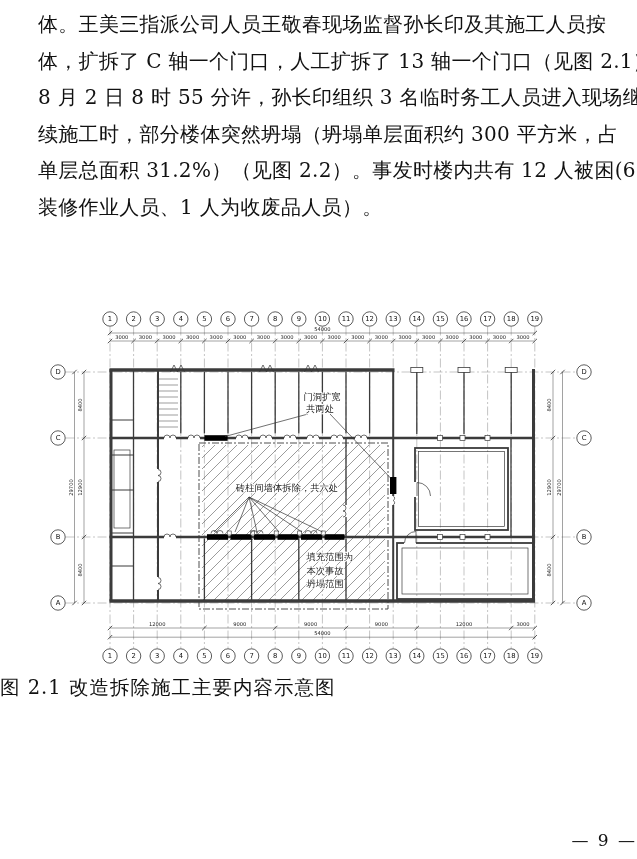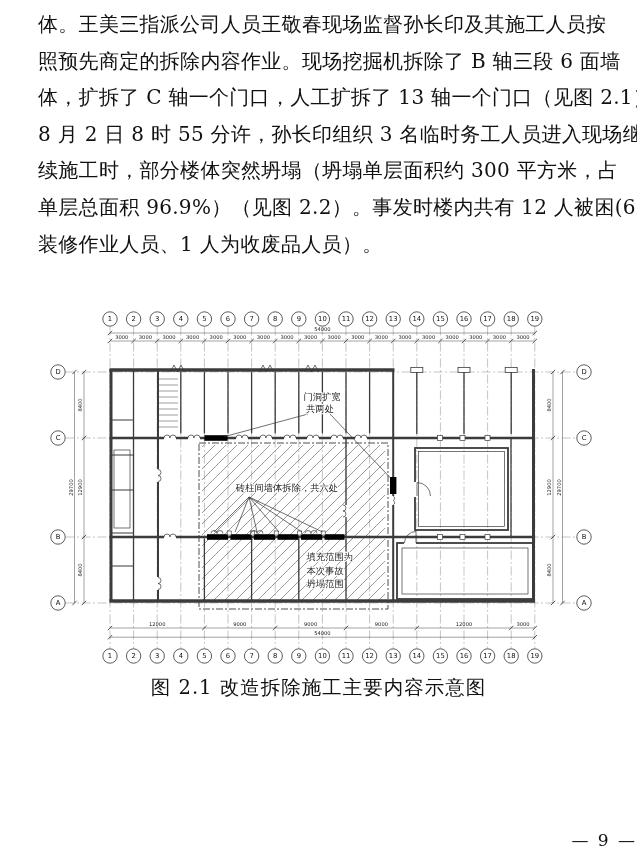--- a/index.html
+++ b/index.html
@@ -8,46 +8,45 @@
     margin:0 auto;overflow:hidden;
     font-family:"DejaVu Serif","Liberation Serif",serif;color:#111;padding-left:40px;
   }
   .body-text{position:absolute;left:38px;top:6px;width:563px;}
   .tline{
     font-size:20px;line-height:36.6px;white-space:nowrap;
     text-align:justify;text-align-last:justify;letter-spacing:0.3px;
   }
   .tline.last{text-align-last:left;}
   .caption{
-    position:absolute;left:0;top:674px;width:637px;text-align:center;
+    position:absolute;left:0;top:674px;width:637px;text-align:left;
     font-size:19.5px;letter-spacing:1px;
   }
   .pageno{
     position:absolute;top:830px;right:40px;font-size:17px;letter-spacing:2px;
   }
   svg text{user-select:none;}
   .dim{font:5.2px "DejaVu Sans","Liberation Sans",sans-serif;fill:#222;}
   .bubtxt{font:6.8px "DejaVu Sans","Liberation Sans",sans-serif;fill:#111;}
   .ann{
     font:9.3px "DejaVu Serif","Liberation Serif",serif;fill:#1a1a1a;
     paint-order:stroke;stroke:#ffffff;stroke-width:2.2px;stroke-linejoin:round;
   }
 </style>
 </head>
 <body>
 
 <div class="page">
 
   <div class="body-text">
     <div class="tline">体。王美三指派公司人员王敬春现场监督孙长印及其施工人员按</div>
-    <div class="tline">照预先商定的拆除内容作业。现场挖掘机拆除了 B 轴三段 6 面墙</div>
     <div class="tline">体，扩拆了 C 轴一个门口，人工扩拆了 13 轴一个门口（见图 2.1）。</div>
     <div class="tline">8 月 2 日 8 时 55 分许，孙长印组织 3 名临时务工人员进入现场继</div>
     <div class="tline">续施工时，部分楼体突然坍塌（坍塌单层面积约 300 平方米，占</div>
-    <div class="tline">单层总面积 96.9%）（见图 2.2）。事发时楼内共有 12 人被困(6</div>
+    <div class="tline">单层总面积 31.2%）（见图 2.2）。事发时楼内共有 12 人被困(6</div>
     <div class="tline last">装修作业人员、1 人为收废品人员）。</div>
   </div>
 
   <svg id="plan" style="position:absolute;left:30px;top:298px;" width="590" height="372" viewBox="30 298 590 372" xmlns="http://www.w3.org/2000/svg">
     <defs>
       <pattern id="hatch" width="11" height="11" patternUnits="userSpaceOnUse">
         <path d="M-1,12 L12,-1" stroke="#4a4a4a" stroke-width="0.55"></path>
       </pattern>
     </defs>
 

